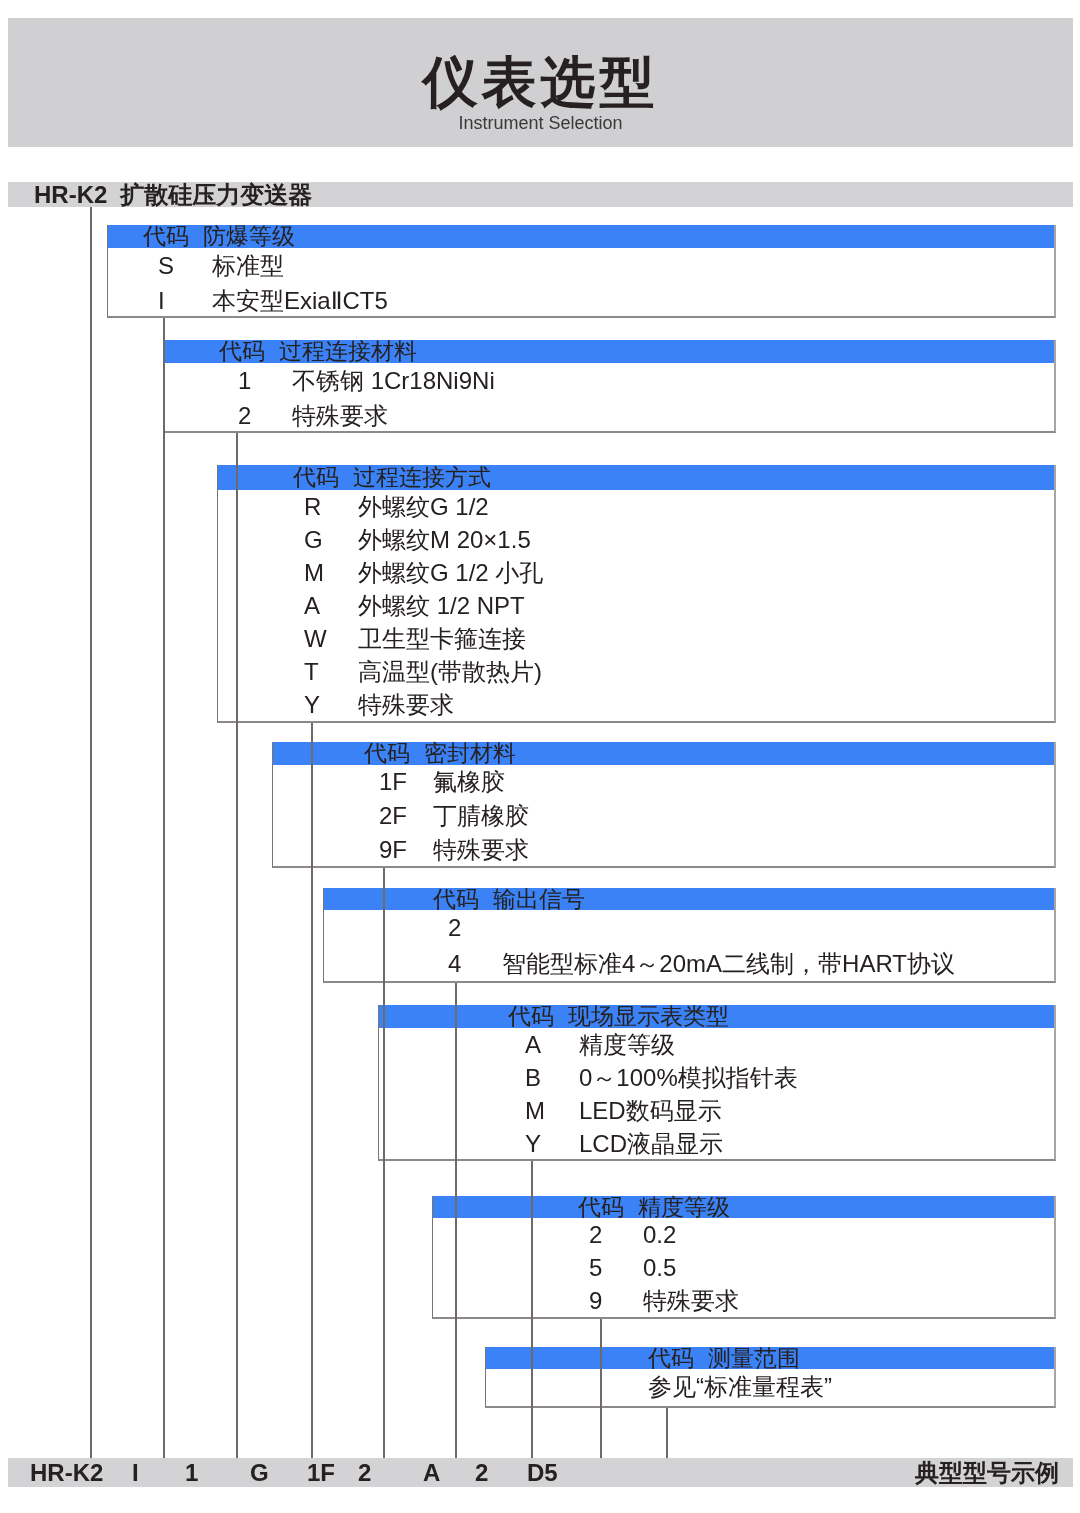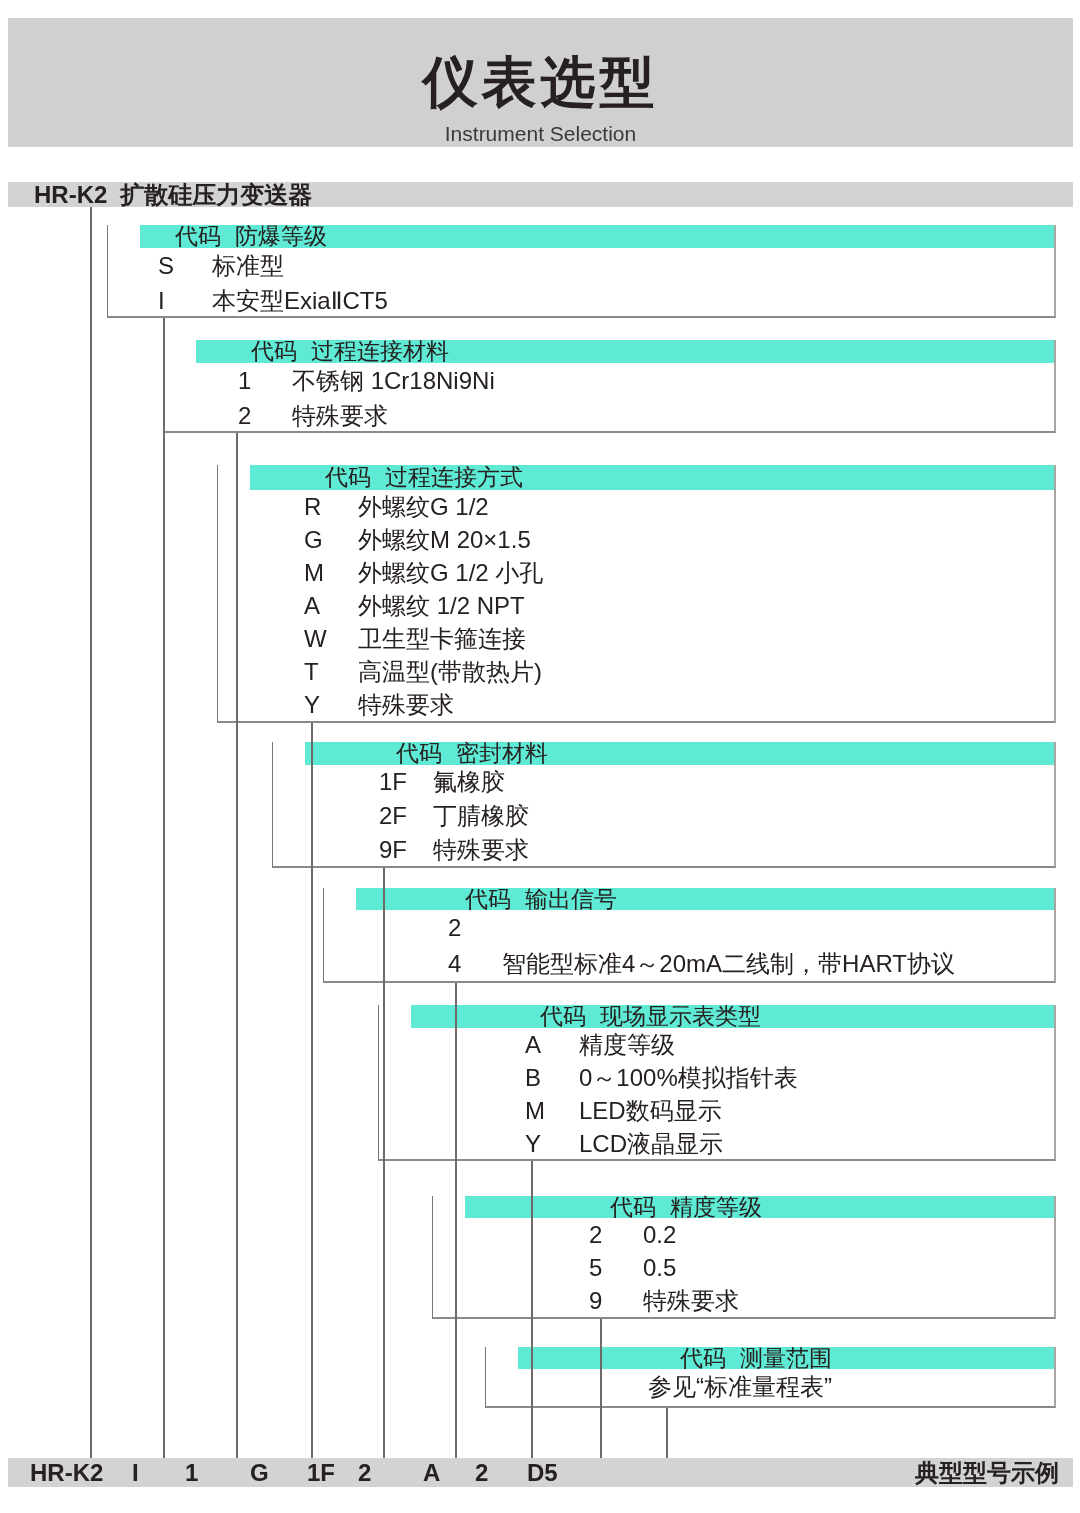--- a/index.html
+++ b/index.html
@@ -3,30 +3,30 @@
 <meta charset="utf-8">
 <style>
   html,body{margin:0;padding:0;background:#ffffff;}
   #canvas{
     position:relative;width:1080px;height:1513px;background:#ffffff;overflow:hidden;
     font-family:"Liberation Sans",sans-serif;color:#262120;
   }
   
   .hdr{position:absolute;left:8px;top:18px;width:1065px;height:129px;background:#d0cfd1;text-align:center;}
   .hdr-title{margin-top:36px;font-size:55px;font-weight:bold;letter-spacing:4px;line-height:1.05;}
-  .hdr-sub{margin-top:10px;font-size:21px;color:#3a3a3a;}
+  .hdr-sub{margin-top:1px;font-size:18px;color:#3a3a3a;}
   
   .prodbar{position:absolute;left:8px;top:182px;width:1065px;height:25px;background:#d3d2d4;
     display:flex;align-items:center;padding-left:26px;box-sizing:border-box;font-size:24px;font-weight:bold;gap:13px;}
   
   .sec{position:absolute;box-sizing:border-box;background:#ffffff;
     border-left:1.5px solid #7a7573;border-right:2px solid #a8a5a3;border-bottom:2px solid #8d8987;
     width:calc(1056px - var(--l));left:var(--l);top:var(--t);height:var(--h);}
-  .sec .bar{height:var(--bh);background:#5eead4;display:flex;align-items:center;
-    padding-left:var(--tp);box-sizing:border-box;font-size:23px;gap:14px;margin-left:32px;}
+  .sec .bar{height:var(--bh);background:#3b82f6;display:flex;align-items:center;
+    padding-left:var(--tp);box-sizing:border-box;font-size:23px;gap:14px;}
   .sec .rows{padding-left:var(--rp);}
   .sec .row{height:var(--rh);display:flex;align-items:center;font-size:24px;}
   .sec .row .code{flex:0 0 54px;}
   .s1{--l:107px;--t:225px;--h:93px;--bh:23px;--tp:35px;--rp:50px;--rh:35px;}
   .s2{--l:163px;--t:340px;--h:93px;--bh:23px;--tp:55px;--rp:74px;--rh:35px;}
   .s3{--l:217px;--t:465px;--h:258px;--bh:25px;--tp:75px;--rp:86px;--rh:33px;}
   .s4{--l:272px;--t:742px;--h:126px;--bh:23px;--tp:91px;--rp:106px;--rh:34px;}
   .s5{--l:323px;--t:888px;--h:95px;--bh:22px;--tp:109px;--rp:124px;--rh:36px;}
   .s6{--l:378px;--t:1005px;--h:156px;--bh:23px;--tp:129px;--rp:146px;--rh:33px;}
   .s7{--l:432px;--t:1196px;--h:123px;--bh:22px;--tp:145px;--rp:156px;--rh:33px;}

